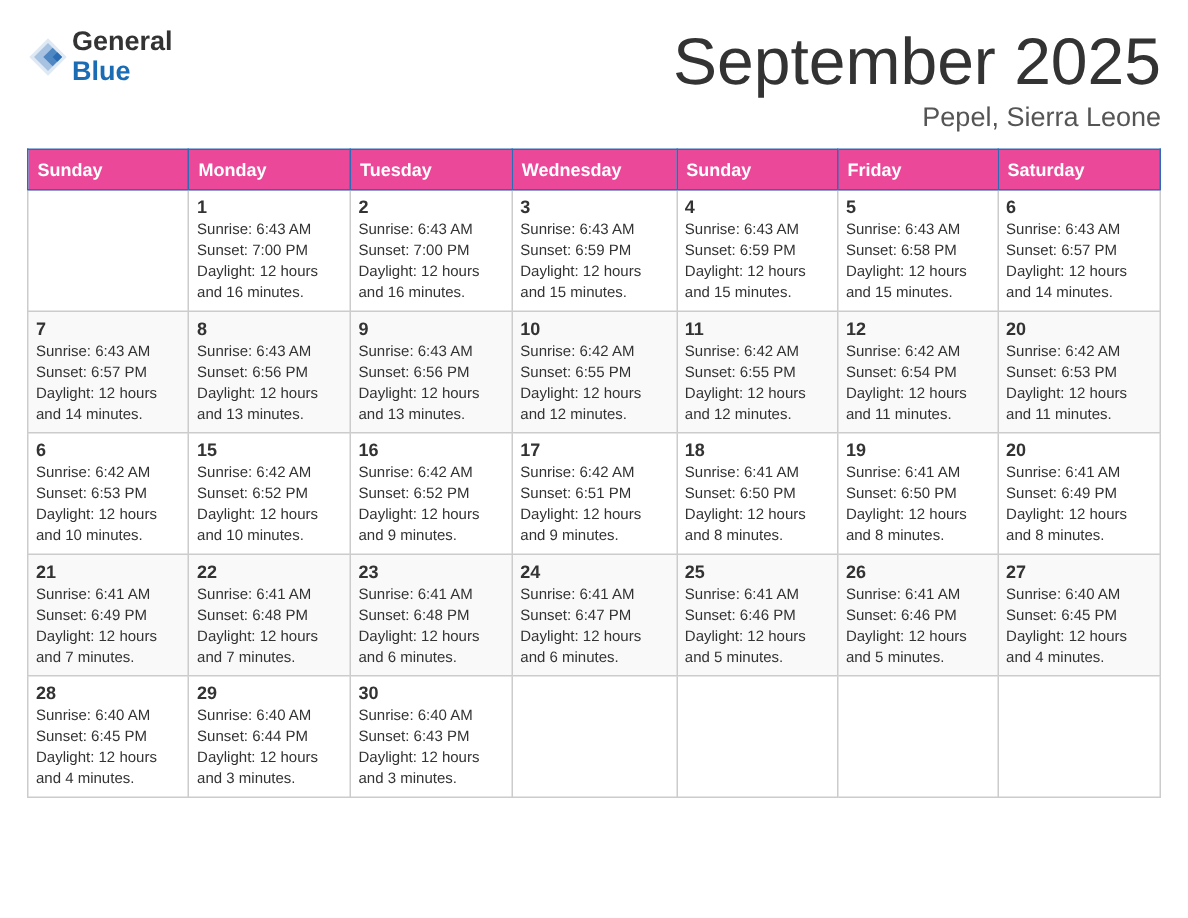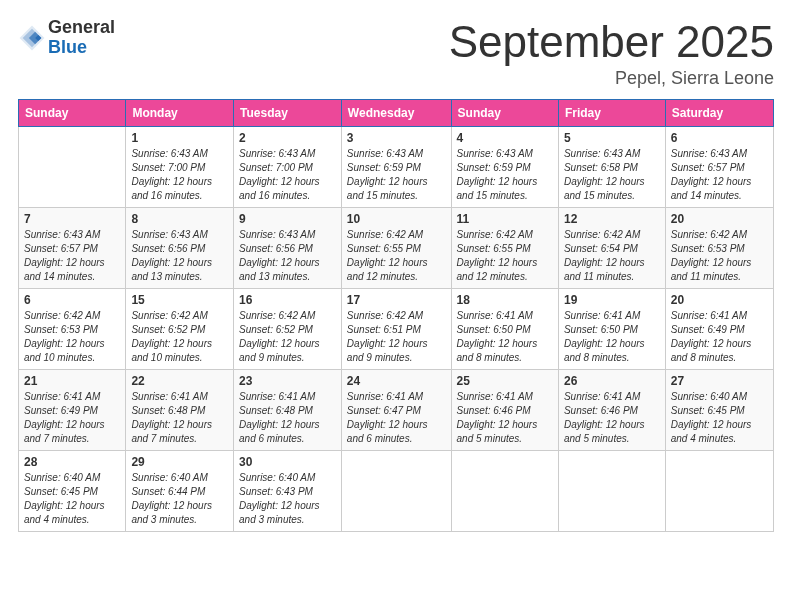--- a/index.html
+++ b/index.html
@@ -88,21 +88,20 @@
     .day-number {
       font-size: 12px;
       font-weight: bold;
       color: #333;
       margin-bottom: 2px;
     }
     .day-info {
       font-size: 10px;
       color: #333;
       line-height: 1.4;
-      font-style: italic;
     }
     .empty-cell {
       background: #fff !important;
     }
     .week-row td {
       height: 72px;
     }
   </style>
 </head>
 <body>

